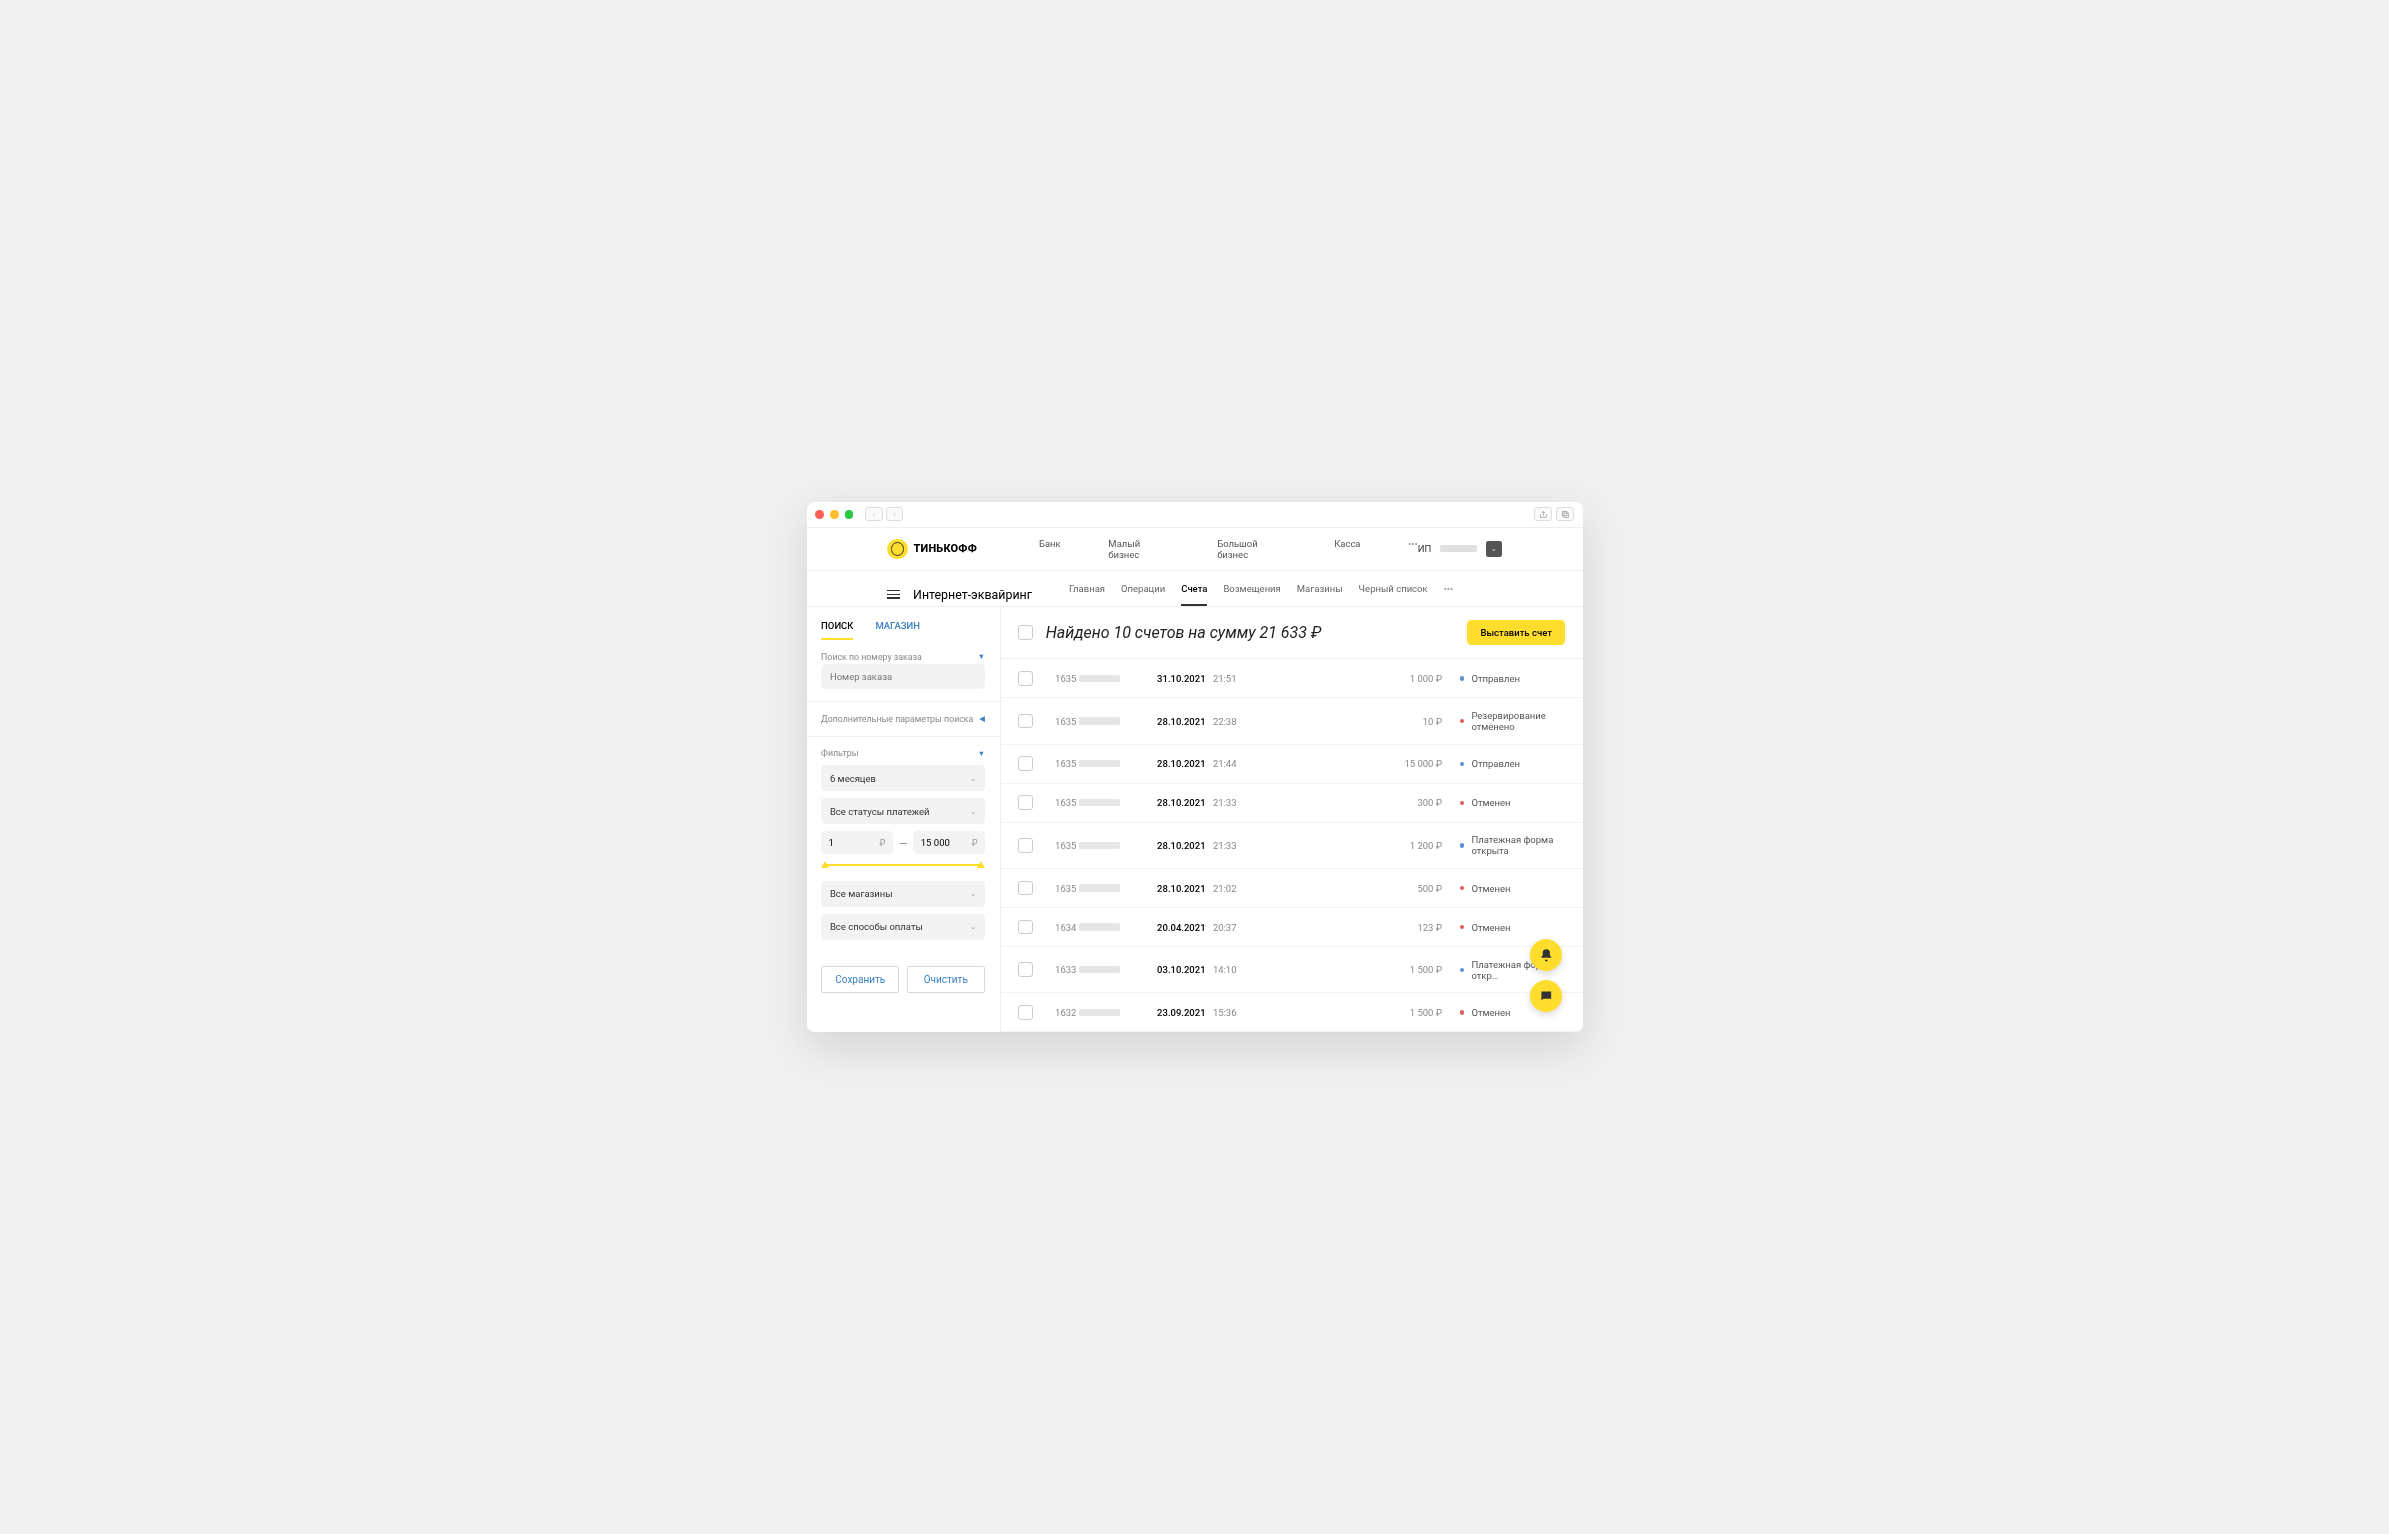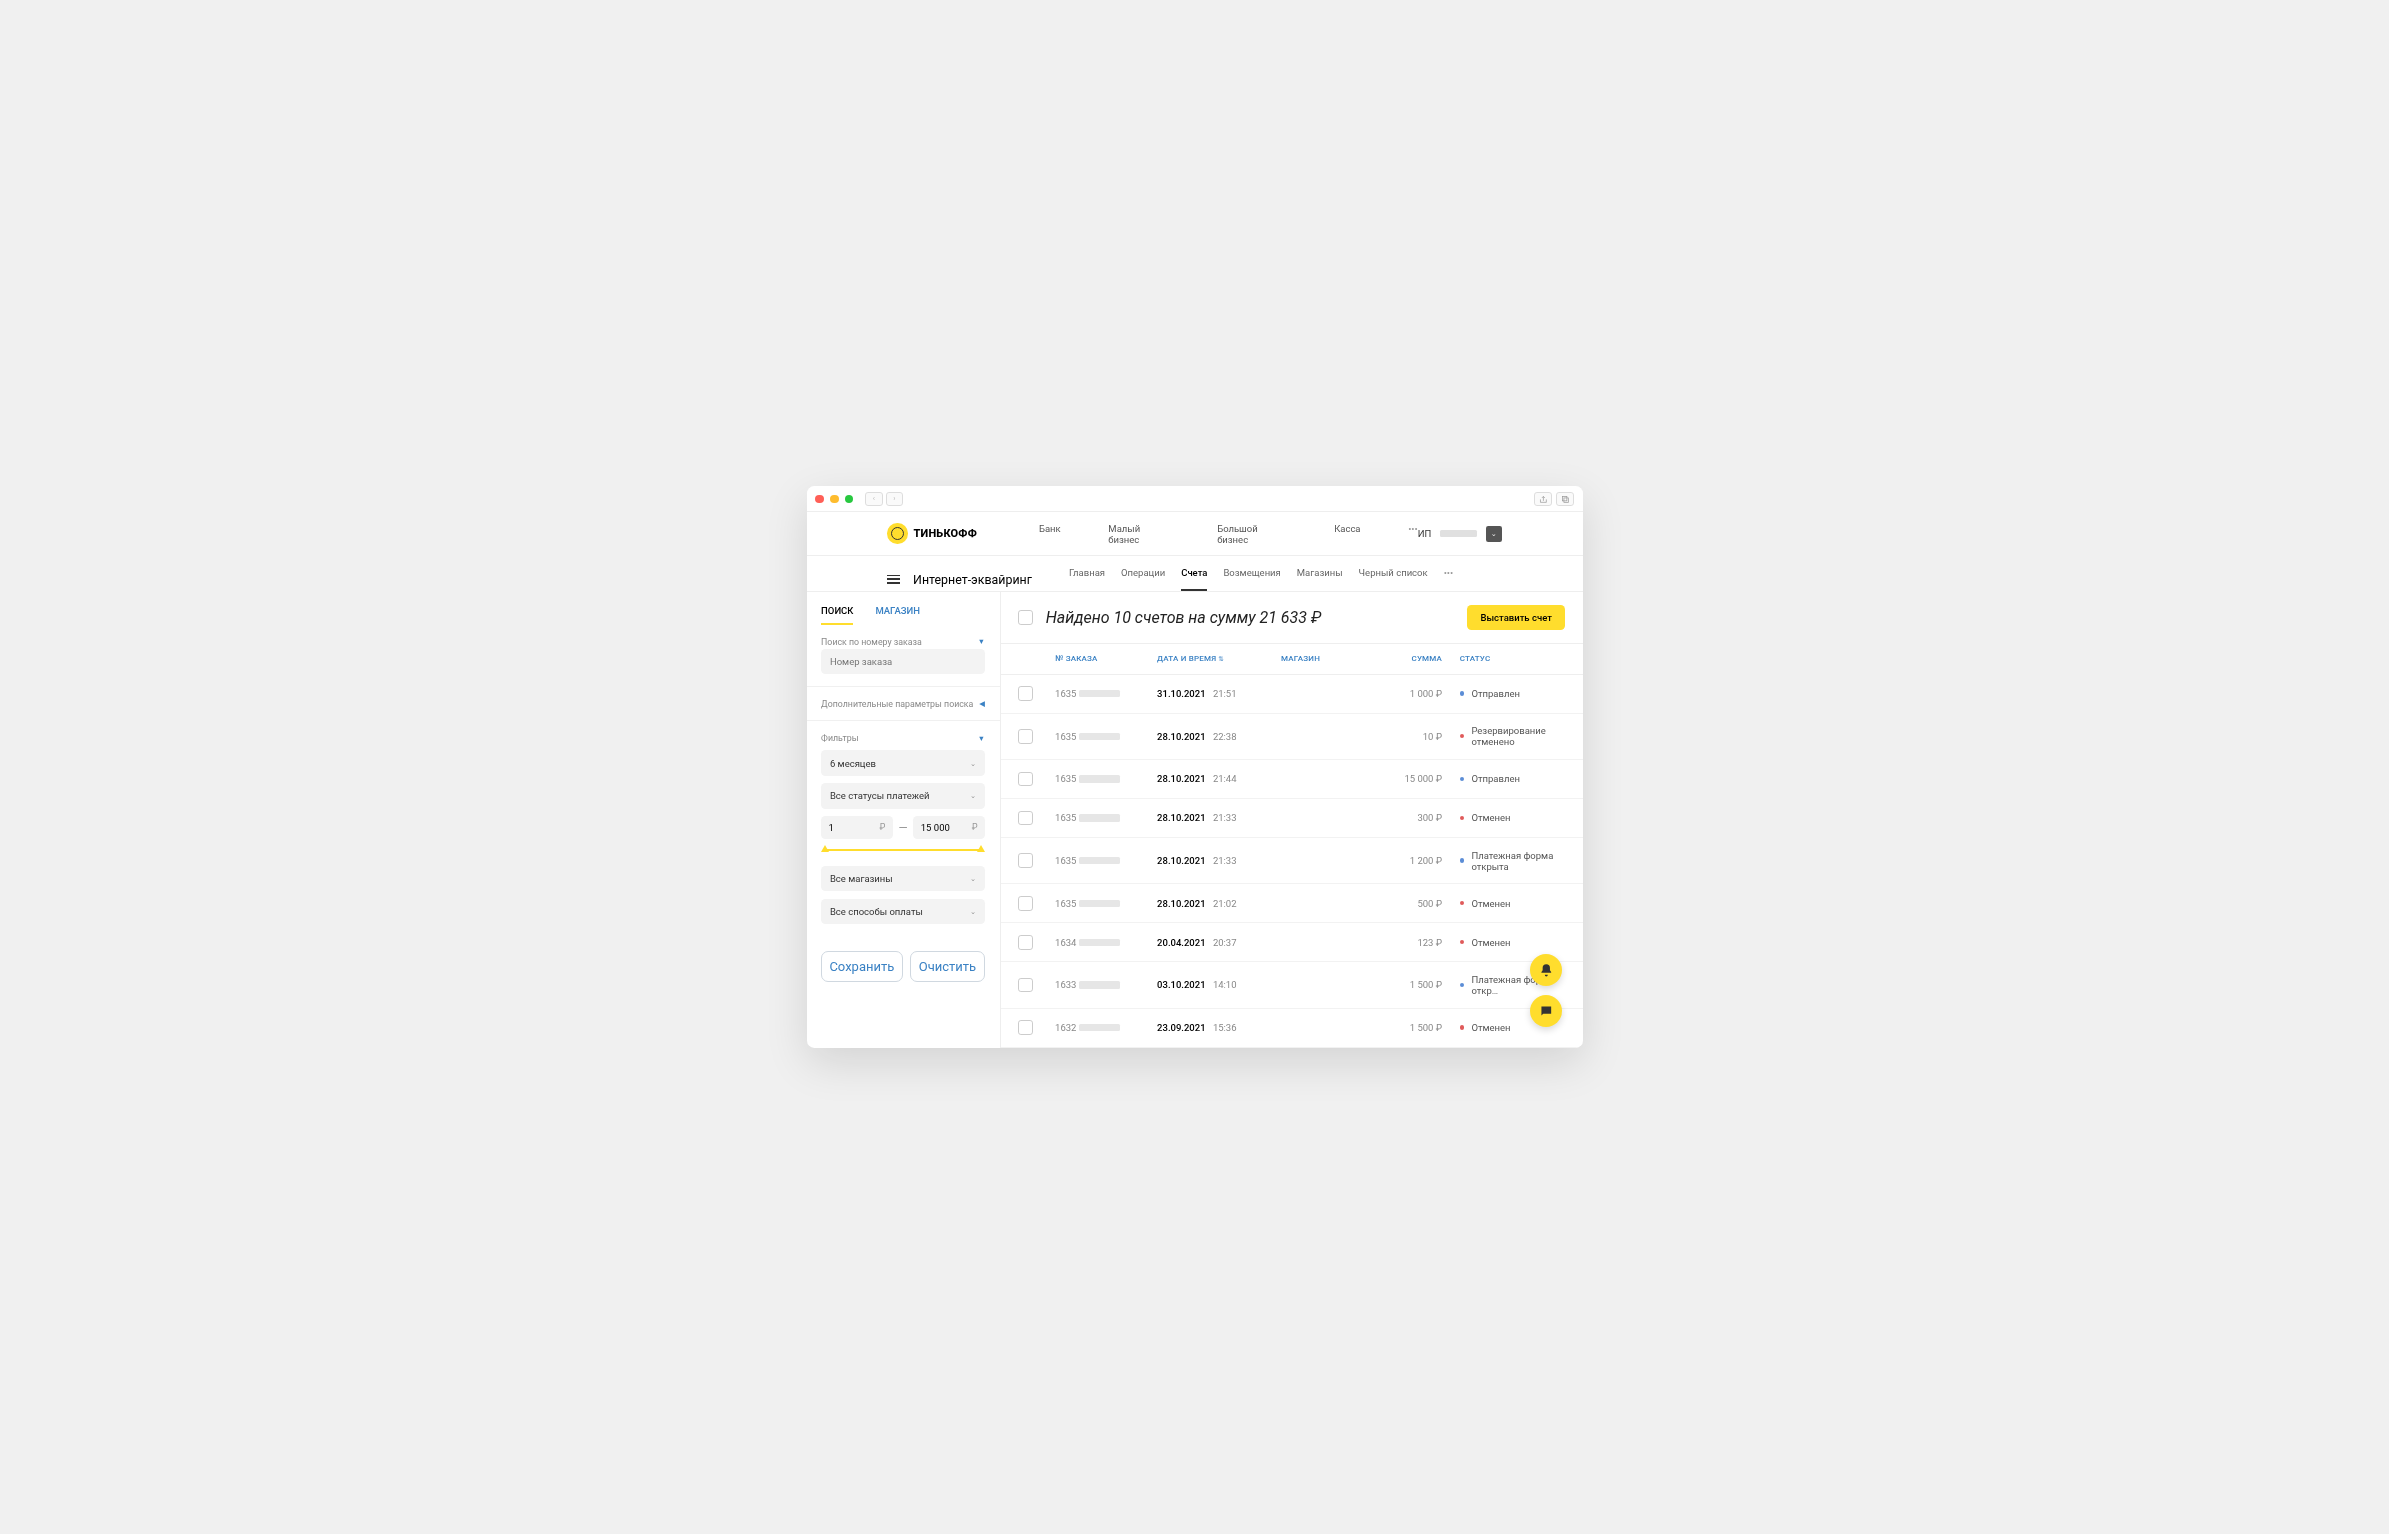--- a/index.html
+++ b/index.html
@@ -56,21 +56,21 @@
 .range-row { display:flex; align-items:center; gap:5.9px; margin-top:7.3px; }
 .range-input { flex:1; background:#f3f3f3; border:none; border-radius:4.4px; padding:5.9px 7.3px; font-size:9.5px; display:flex; justify-content:space-between; align-items:center; }
 .range-input .cur { color:#999; font-size:8.8px; }
 .range-dash { color:#888; }
 .slider { height: 2.2px; background: #ffdd2d; margin: 10.2px 2.9px 0; position: relative; }
 .slider-handle { position:absolute; top:-3.7px; width:0; height:0; border-left:4.4px solid transparent; border-right:4.4px solid transparent; border-bottom:7.3px solid #ffdd2d; cursor:pointer; }
 .sh-left { left: -2.9px; }
 .sh-right { right: -2.9px; }
 
 .side-actions { padding: 14.6px; display:flex; gap:7.3px; }
-.btn-outline { flex:1; border:0.7px solid #d0d8e0; background:#fff; border-radius:7px; padding:7.3px; font-size:13px; color:#3b82c4; cursor:pointer; }
+.btn-outline { flex:1; border:0.7px solid #d0d8e0; background:#fff; border-radius:2px; padding:7.3px; font-size:10px; color:#3b82c4; cursor:pointer; }
 
 .main { flex:1; }
 .main-top { padding: 13px 17.6px; display:flex; align-items:center; gap:13px; border-bottom:0.7px solid #eee; }
 .chk { width:14.6px; height:14.6px; border:1.1px solid #ccc; border-radius:2.9px; cursor:pointer; flex-shrink:0; }
 .summary { font-size: 16px; color:#222;font-style:italic; }
 .btn-primary { margin-left:auto; background:#ffdd2d; border:none; border-radius:4.4px; padding:7.3px 13px; font-size:9.5px; font-weight:500; cursor:pointer; }
 
 .table { width:100%; }
 .thead { display:grid; grid-template-columns: 37px 102px 124px 88px 73px 1fr; padding: 10.2px 17.6px; font-size: 8px; color:#3b82c4; letter-spacing:0.2px; font-weight:500; border-bottom:0.7px solid #eee; align-items:center; }
 .thead .col-sum { text-align:right; }
@@ -234,28 +234,20 @@
     </aside>
 
     <main class="main">
       <div class="main-top">
         <div class="chk"></div>
         <div class="summary">Найдено 10 счетов на сумму 21 633 ₽</div>
         <button class="btn-primary">Выставить счет</button>
       </div>
 
       <div class="table">
-        <div class="thead">
-          <span></span>
-          <span>№ ЗАКАЗА</span>
-          <span class="th-sort">ДАТА И ВРЕМЯ</span>
-          <span>МАГАЗИН</span>
-          <span class="col-sum">СУММА</span>
-          <span style="padding-left:17.6px">СТАТУС</span>
-        </div>
         <div id="rows">
             <div class="trow">
     <div class="chk"></div>
     <div class="order-col">
                 <span>1635</span>
                 <span class="order-mask"></span>
               </div>
     <div class="dt-col">
                 <span class="date">31.10.2021</span>
                 <span class="time">21:51</span>

